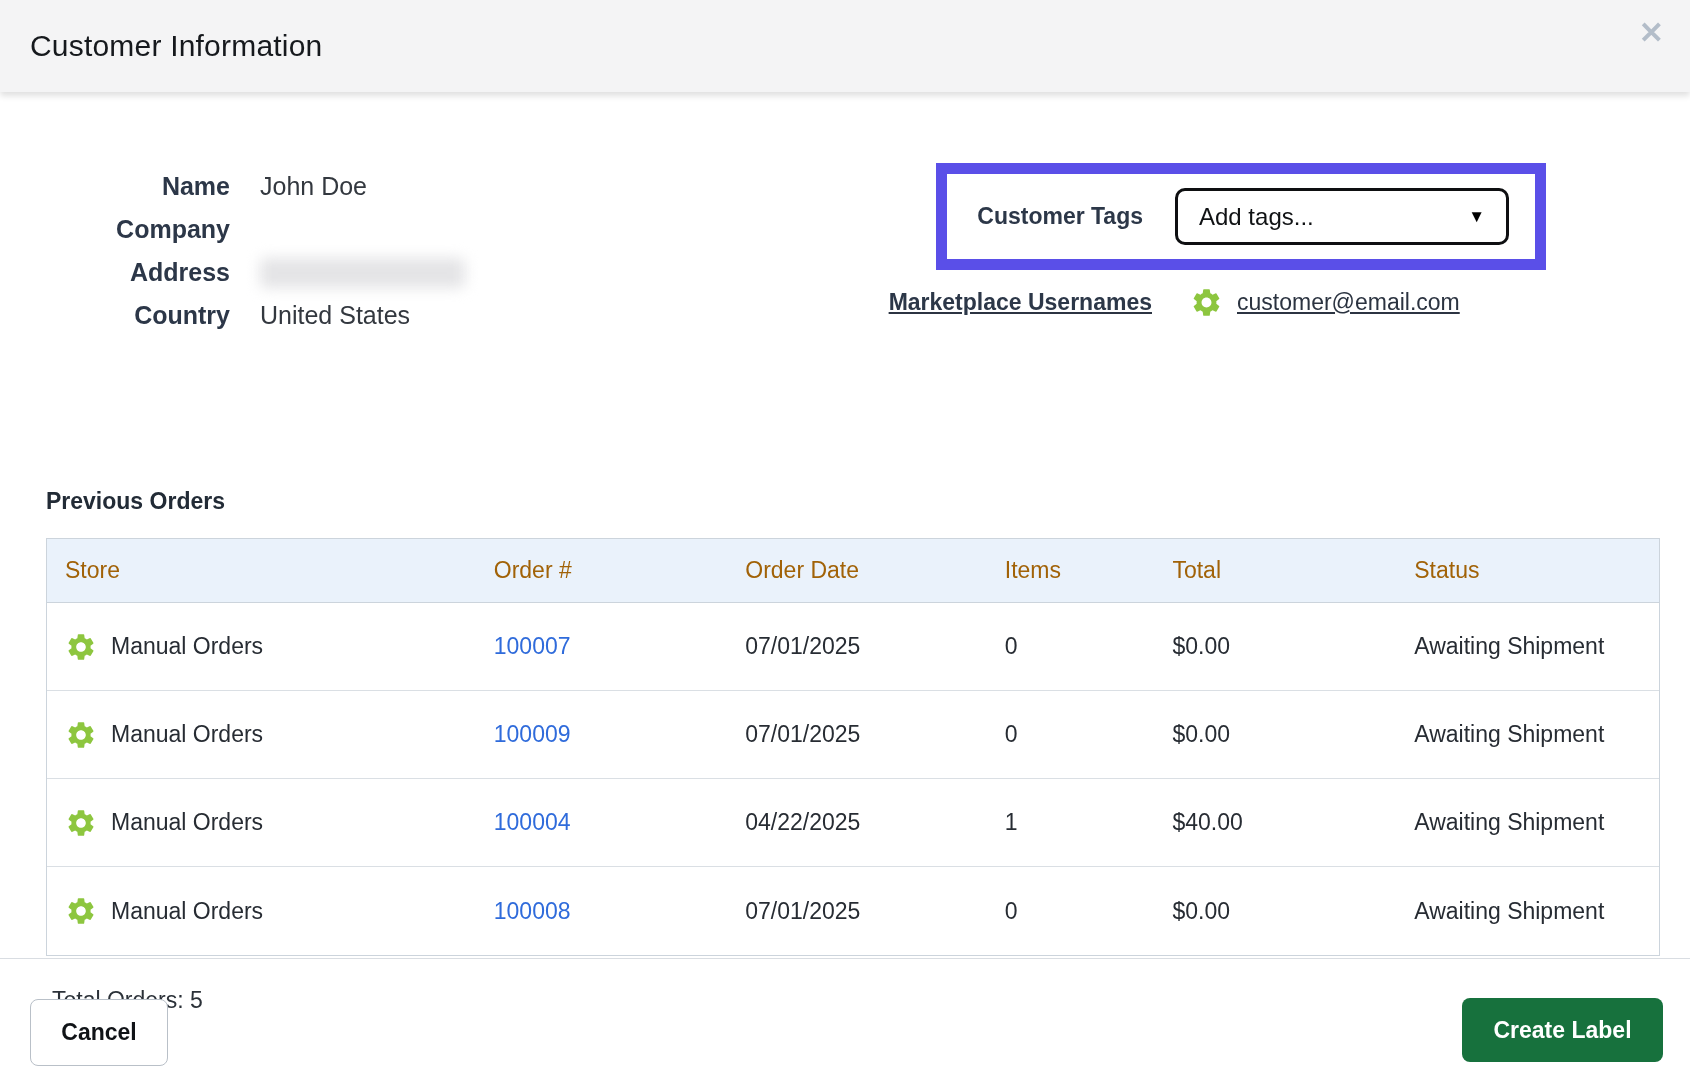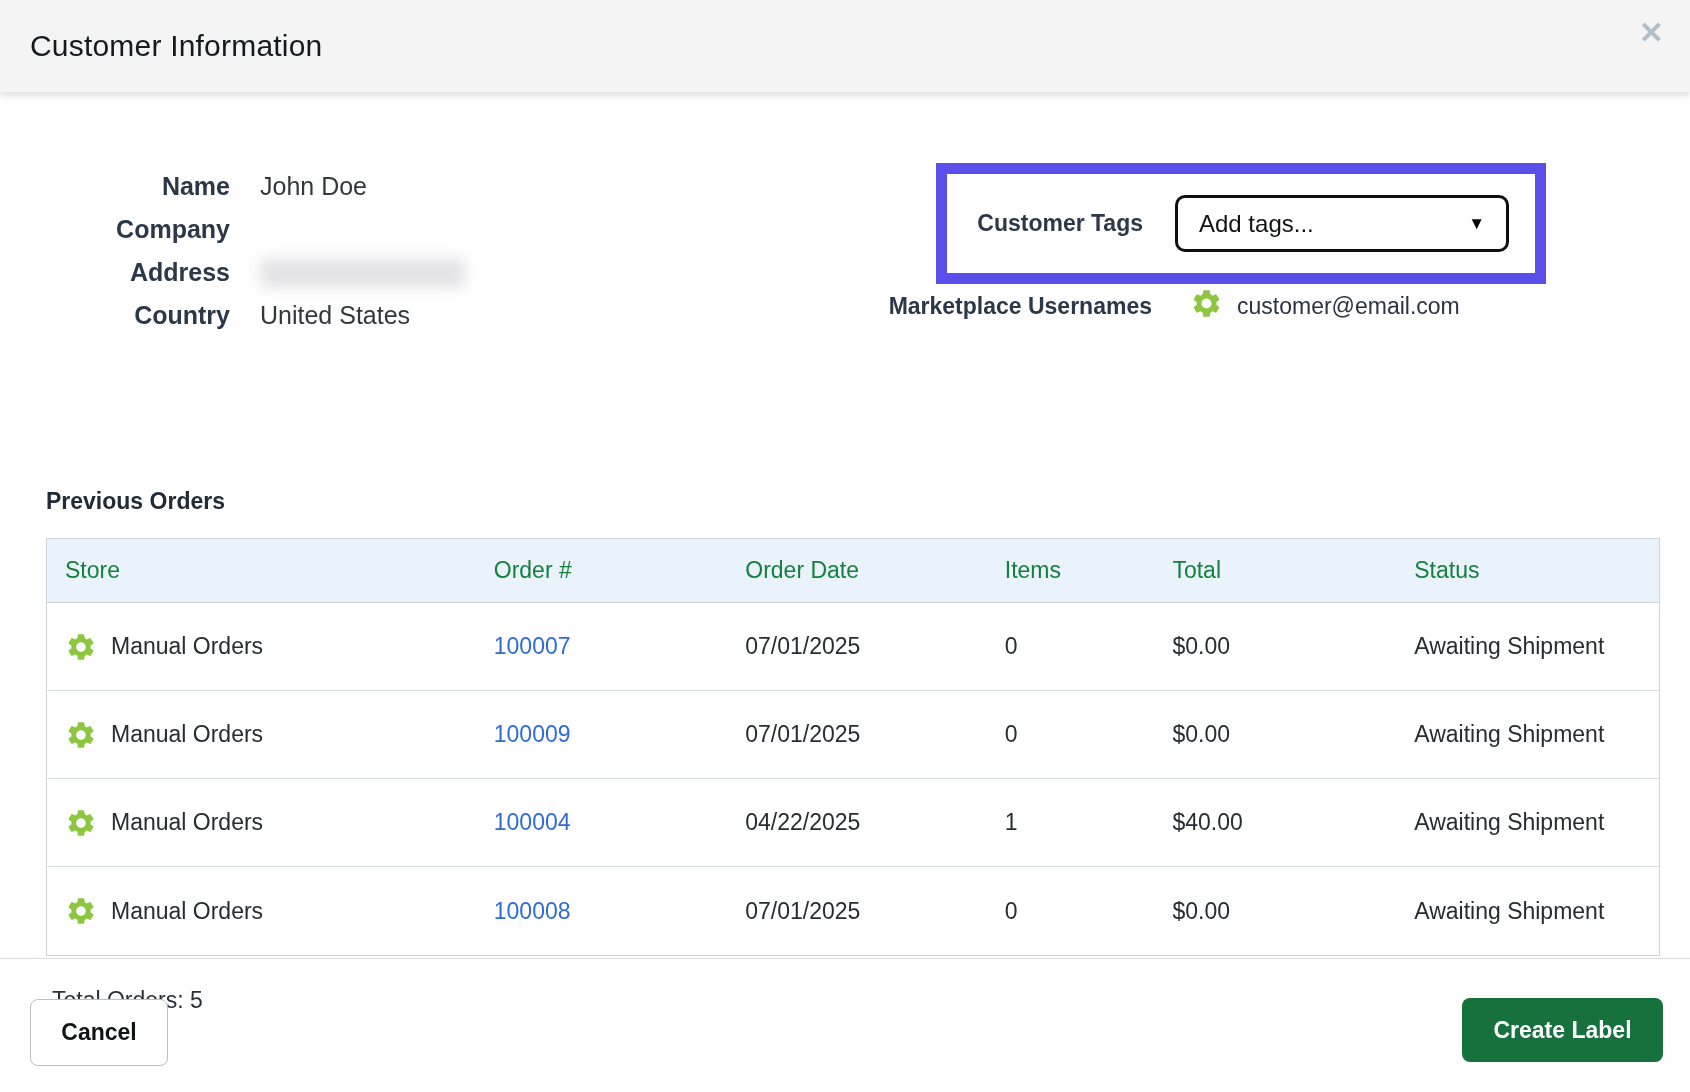--- a/index.html
+++ b/index.html
@@ -32,47 +32,47 @@
   .info-left { position:absolute; top:165px; left:0; }
   .info-row { display:flex; align-items:center; height:43px; font-size:25px; }
   .info-label { width:230px; text-align:right; font-weight:bold; color:#2c3748; }
   .info-value { margin-left:30px; color:#33383f; }
   .redact { border-radius:5px; background:#e4e4e6; filter:blur(7px); }
   .redact-address { width:205px; height:30px; margin-left:30px; }
   .redact-citystate { width:272px; height:35px; margin-left:30px; }
 
   
   .tags-highlight {
-    position:absolute; left:936px; top:163px; width:610px; height:121px;
+    position:absolute; left:936px; top:163px; width:610px; height:107px;
     border:11px solid #5a4fe8; background:#fff;
     display:flex; align-items:center;
   }
   .tags-label { flex:0 0 196px; text-align:right; font-weight:bold; font-size:23px; color:#2c3748; }
   .tags-dropdown {
     margin-left:32px; width:334px; height:57px;
     border:3px solid #0e0f11; border-radius:10px; background:#fff;
     display:flex; align-items:center; justify-content:space-between;
     padding:0 21px; font-size:24px; color:#101214; cursor:pointer;
   }
   .dd-arrow { font-size:17px; color:#000; }
 
   
-  .mk-row { position:absolute; top:284px; left:0; display:flex; align-items:flex-end; height:36px; }
+  .mk-row { position:absolute; top:284px; left:0; display:flex; align-items:center; height:36px;text-decoration:underline; }
   .mk-label { width:1152px; text-align:right; font-weight:bold; font-size:23px; color:#2c3748; }
   .gear-svg { display:block; }
   .mk-gear { margin-left:38px; }
   .mk-email { margin-left:14px; font-size:23px; color:#2b3340; }
 
   
   .orders { position:absolute; left:30px; top:488px; width:1630px;padding-left:16px; }
   .orders-heading { font-weight:bold; font-size:23px; color:#222b36; }
   .otable { margin-top:23px; border:1px solid #ccd4dc; background:#fff; }
   .thead {
     display:flex; align-items:center; height:64px;
-    background:#eaf2fb; font-size:23px; color:#15803d;
+    background:#eaf2fb; font-size:23px; color:#a16207;
     border-bottom:1px solid #ccd4dc;
   }
   .trow {
     display:flex; align-items:center; height:88px;
     font-size:23px; color:#272c33; background:#fff;
     border-bottom:1px solid #dadfe4;
   }
   .trow:last-child { border-bottom:none; }
   .td { padding-left:18px; }
   .c-store { flex:0 0 26.6%; display:flex; align-items:center; gap:14px; }

